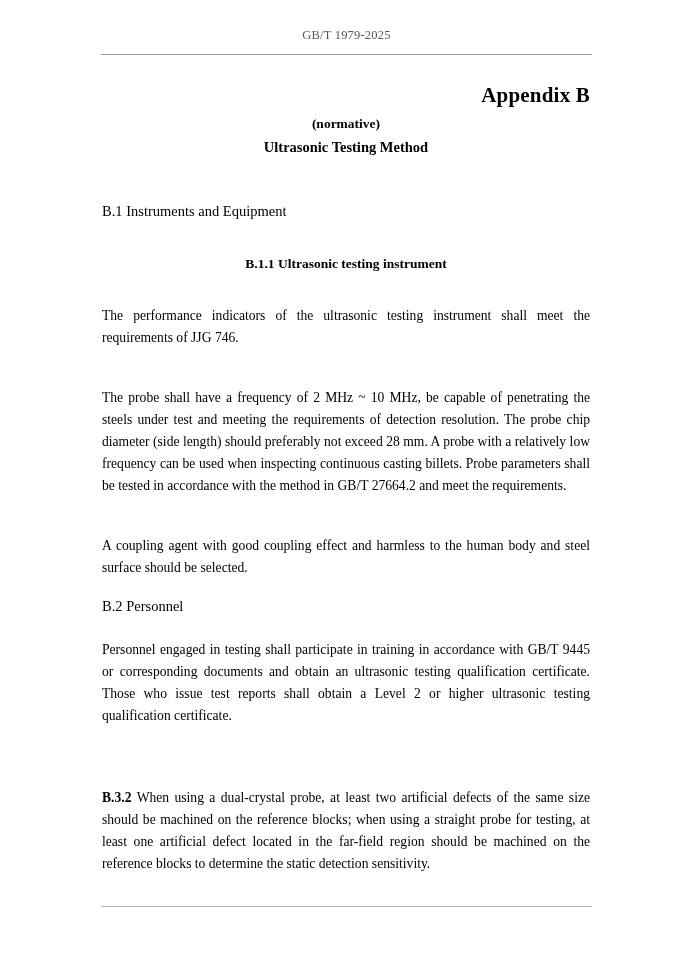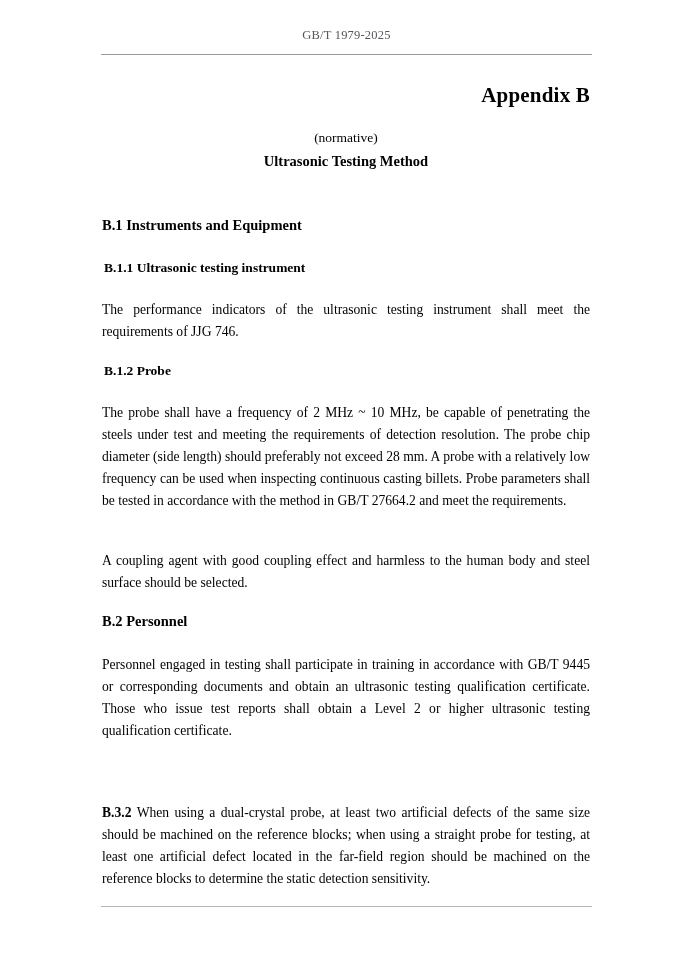--- a/index.html
+++ b/index.html
@@ -57,44 +57,45 @@
   .appendix-title {
     text-align: right;
     font-size: 21px;
     font-weight: bold;
     margin: 7px 0 0 0;
     letter-spacing: 0.2px;
   }
   .subtitle-normative {
     text-align: center;
     font-size: 13.5px;
-    font-weight: normal;
-    margin: 22px 0 0 0;
+    font-weight: bold;
+    margin: 8px 0 0 0;
   }
   .subtitle-method {
     text-align: center;
     font-size: 14.5px;
     font-weight: bold;
     margin: 7px 0 0 0;
   }
 
   
   h2.section-heading {
     font-size: 14.5px;
-    font-weight: bold;
+    font-weight: normal;
     margin: 0;
     padding: 0;
     line-height: 1.25;
   }
   h3.sub-heading {
     font-size: 13.5px;
     font-weight: bold;
-    margin: 2px;
+    margin: 12px;
     padding: 0;
     line-height: 1.25;
+    text-align: center;
   }
 
   
   p.body-text {
     font-size: 13.6px;
     line-height: 1.62;
     margin: 0;
     padding: 0;
     text-align: justify;
     text-justify: inter-word;
@@ -172,21 +173,20 @@
     <div class="gap-heading"></div>
 
     <h3 class="sub-heading">B.1.1 Ultrasonic testing instrument</h3>
 
     <div class="gap-sub"></div>
 
     <p class="body-text">The performance indicators of the ultrasonic testing instrument shall meet the requirements of JJG 746.</p>
 
     <div class="gap-para"></div>
 
-    <h3 class="sub-heading">B.1.2 Probe</h3>
 
     <div class="gap-sub"></div>
 
     <p class="body-text">The probe shall have a frequency of 2 MHz ~ 10 MHz, be capable of penetrating the steels under test and meeting the requirements of detection resolution. The probe chip diameter (side length) should preferably not exceed 28 mm. A probe with a relatively low frequency can be used when inspecting continuous casting billets. Probe parameters shall be tested in accordance with the method in GB/T 27664.2 and meet the requirements.</p>
 
     <div class="gap-para"></div>
 
 
     <div class="gap-sub"></div>
 

